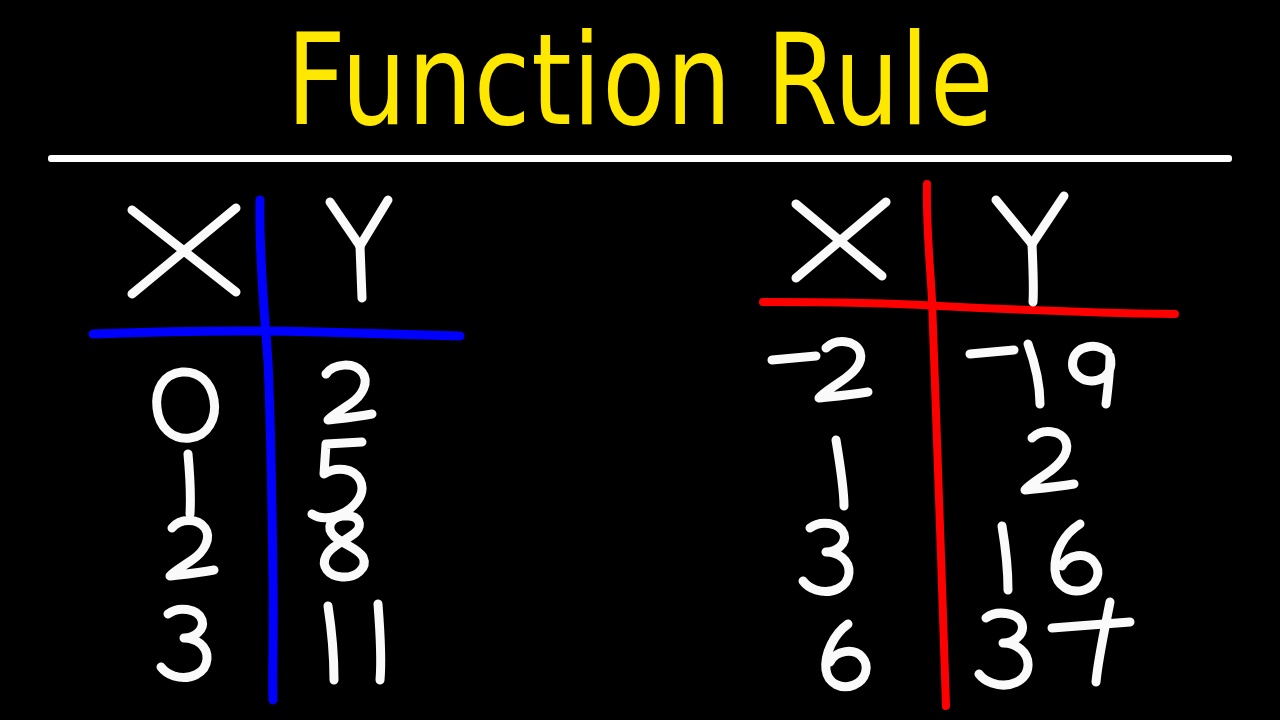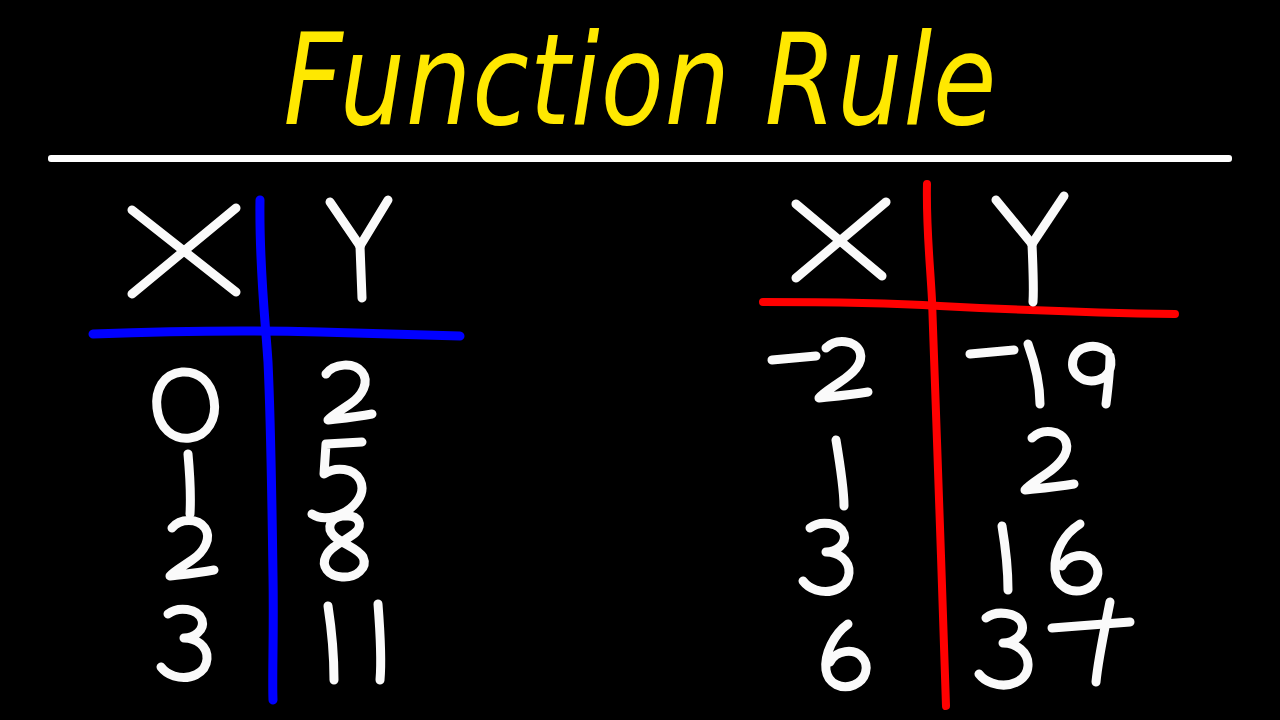--- a/index.html
+++ b/index.html
@@ -25,21 +25,20 @@
   
   .title-area {
     position: absolute;
     left: 0;
     top: 14px;
     width: 1280px;
     height: 132px;
     display: flex;
     align-items: center;
     justify-content: center;
-    font-style: italic;
   }
   .title-text {
     color: #FFE800;
     font-family: "DejaVu Sans", sans-serif;
     font-size: 104px;
     line-height: 1;
     font-weight: 400;
     letter-spacing: 1px;
     white-space: nowrap;
     transform: scaleY(1.22) scaleX(0.99);

